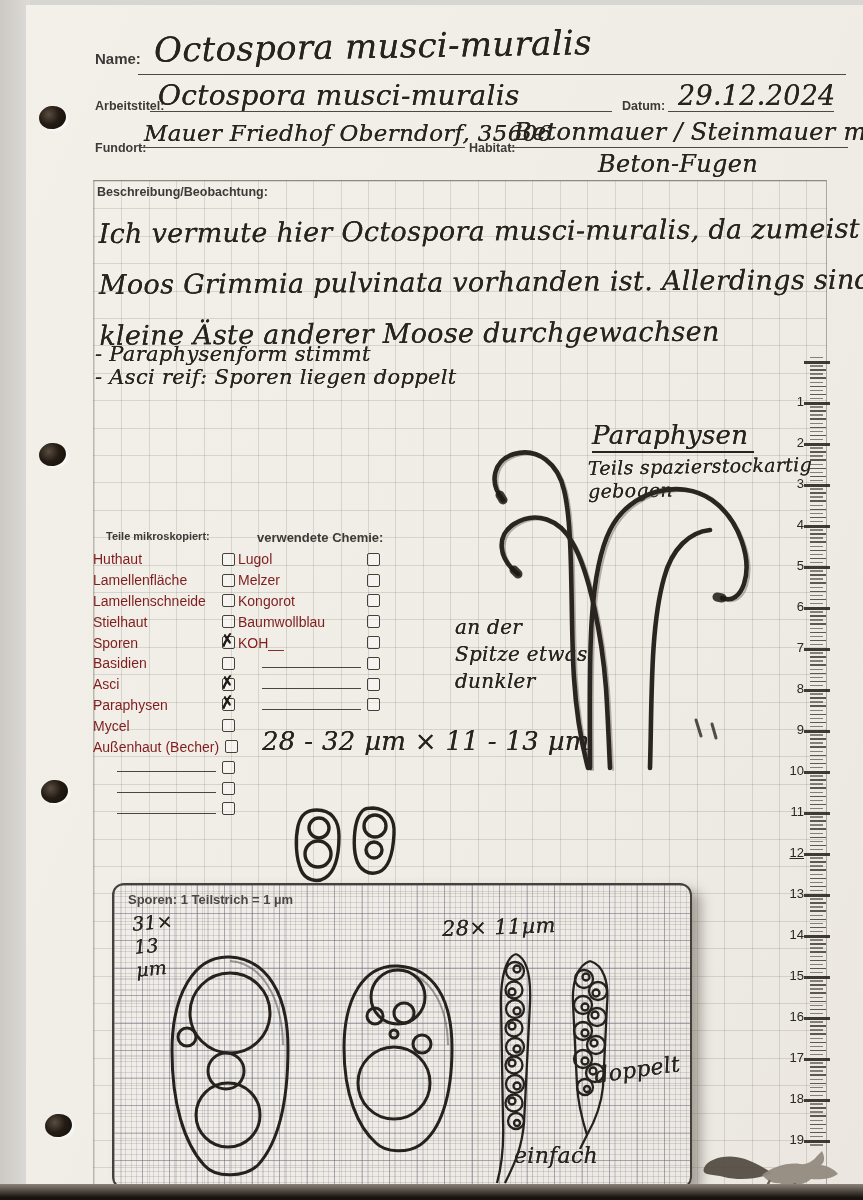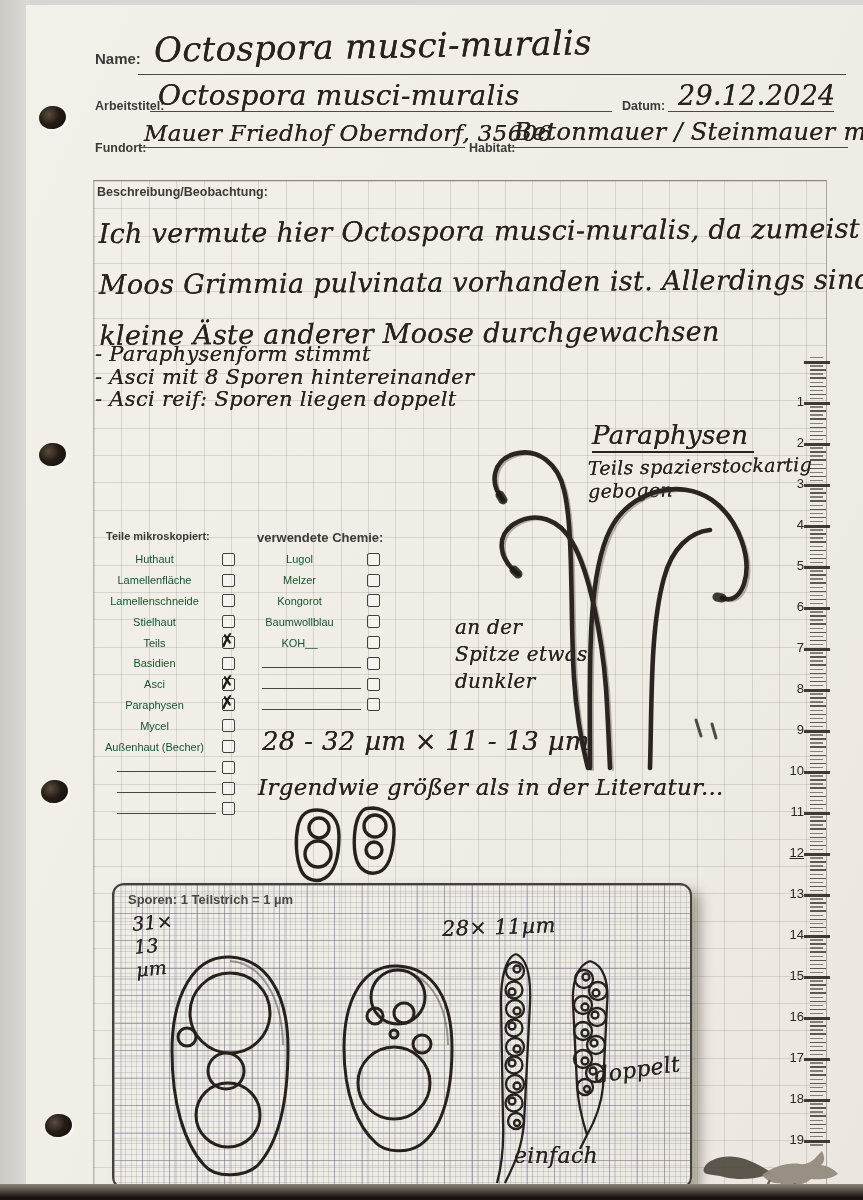--- a/index.html
+++ b/index.html
@@ -22,21 +22,21 @@
   .gridarea{position:absolute;left:93px;top:180px;width:732px;height:1008px;
         border-top:1.5px solid #8f897f;
         border-left:1px solid rgba(130,125,115,.5);border-right:1px solid rgba(130,125,115,.5);
         background-image:
           repeating-linear-gradient(to right,rgba(110,105,95,.20) 0 1px,transparent 1px 27.4px),
           repeating-linear-gradient(to bottom,rgba(110,105,95,.20) 0 1px,transparent 1px 27.4px);}
   .desc-lines div{font-size:27px;line-height:51px;}
   .note-lines div{font-size:21px;line-height:22.5px;}
   .cbcol{position:absolute;width:142px;}
   .cbrow{display:flex;align-items:center;height:20.8px;}
-  .cblabel{flex:1;text-align:center;font-size:11px;color:#14532d;padding-right:6px;white-space:nowrap;}
+  .cblabel{flex:1;text-align:left;font-size:14px;color:#7f1d1d;padding-right:6px;white-space:nowrap;}
   .cbline{flex:1;border-bottom:1.3px solid #4a453f;margin:0 6px 2px 24px;height:11px;}
   .cbox{position:relative;width:11px;height:11px;border:1.6px solid #44403a;border-radius:2px;
         background:rgba(255,255,255,.35);flex:none;}
   .xmark{position:absolute;left:-3px;top:-7px;font-family:"DejaVu Sans",sans-serif;
         font-size:17px;color:#221d19;transform:rotate(-8deg);text-shadow:0 0 .5px #221d19;}
   .ruler{position:absolute;left:784px;top:352px;width:58px;height:800px;}
   .tick{position:absolute;background:#2c2722;}
   .rnum{position:absolute;left:0;width:20px;text-align:right;font-size:13px;color:#2b2722;}
   .sporebox{position:absolute;left:112px;top:883px;width:576px;height:302px;
         border:2px solid #45403a;border-radius:12px;
@@ -73,34 +73,34 @@
   <div class="uline" style="left:668px;top:111px;width:166px;"></div>
   <div class="hand abs" style="left:678px;top:80px;font-size:27px;">29.12.2024</div>
 
   <div class="plabel" style="left:95px;top:141px;">Fundort:</div>
   <div class="uline" style="left:140px;top:147px;width:325px;"></div>
   <div class="hand abs" style="left:144px;top:120px;font-size:23px;">Mauer Friedhof Oberndorf, 35606</div>
 
   <div class="plabel" style="left:469px;top:141px;">Habitat:</div>
   <div class="uline" style="left:508px;top:147px;width:340px;"></div>
   <div class="hand abs" style="left:514px;top:118px;font-size:24px;">Betonmauer / Steinmauer mit</div>
+  <div class="hand abs" style="left:598px;top:150px;font-size:24px;">Beton-Fugen</div>
 
   <div class="gridarea"></div>
 
   <div class="plabel" style="left:97px;top:185px;">Beschreibung/Beobachtung:</div>
 
   <div class="hand abs desc-lines" id="desc-lines" style="left:99px;top:205px;transform:rotate(-0.4deg);">
       <div>Ich vermute hier Octospora musci-muralis, da zumeist das</div>
       <div>Moos Grimmia pulvinata vorhanden ist. Allerdings sind auch</div>
       <div>kleine Äste anderer Moose durchgewachsen</div>
     </div>
 
   <div class="hand abs note-lines" id="note-lines" style="left:95px;top:343px;">
       <div>- Paraphysenform stimmt</div>
-      <div>- Asci mit 8 Sporen hintereinander</div>
       <div>- Asci reif: Sporen liegen doppelt</div>
     </div>
 
   <div class="hand abs" style="left:592px;top:420px;font-size:26px;border-bottom:2px solid #29231f;padding:0 6px 1px 0;">Paraphysen</div>
   <div class="hand abs" id="paraphysen-sub" style="left:588px;top:455px;font-size:19px;line-height:23px;transform:rotate(-1deg);">
       <div>Teils spazierstockartig</div>
       <div>gebogen</div>
     </div>
   <div class="hand abs" id="paraphysen-tip" style="left:455px;top:614px;font-size:20px;line-height:27px;">
       <div>an der</div>
@@ -144,21 +144,21 @@
       </div>
       <div class="cbrow">
         <span class="cblabel">Lamellenschneide</span>
         <span class="cbox"></span>
       </div>
       <div class="cbrow">
         <span class="cblabel">Stielhaut</span>
         <span class="cbox"></span>
       </div>
       <div class="cbrow">
-        <span class="cblabel">Teils</span>
+        <span class="cblabel">Sporen</span>
         <span class="cbox">
           <span class="xmark">✗</span>
         </span>
       </div>
       <div class="cbrow">
         <span class="cblabel">Basidien</span>
         <span class="cbox"></span>
       </div>
       <div class="cbrow">
         <span class="cblabel">Asci</span>
@@ -222,21 +222,20 @@
         <span class="cbline"></span>
         <span class="cbox"></span>
       </div>
       <div class="cbrow">
         <span class="cbline"></span>
         <span class="cbox"></span>
       </div>
     </div>
 
   <div class="hand abs" style="left:262px;top:726px;font-size:26px;">28 - 32 µm  ×  11 - 13 µm</div>
-  <div class="hand abs" style="left:258px;top:774px;font-size:23px;">Irgendwie größer als in der Literatur...</div>
 
   <svg class="abs" style="left:293px;top:806px;" width="115" height="80" viewBox="0 0 115 80">
     <g fill="none" stroke="#26211d" stroke-width="3.4">
       <path d="M24,4 C38,4 46,14 46,30 C46,52 42,66 32,72 C24,77 12,74 8,64 C3,52 2,34 5,20 C8,8 14,4 24,4 Z"></path>
       <circle cx="26" cy="22" r="10"></circle>
         <circle cx="25" cy="48" r="13"></circle>
       <path d="M80,2 C94,3 102,12 101,28 C100,48 96,62 86,66 C76,70 66,64 63,52 C60,40 61,22 65,12 C69,3 72,2 80,2 Z"></path>
       <circle cx="82" cy="20" r="11"></circle>
         <circle cx="81" cy="44" r="8"></circle>
     </g>

